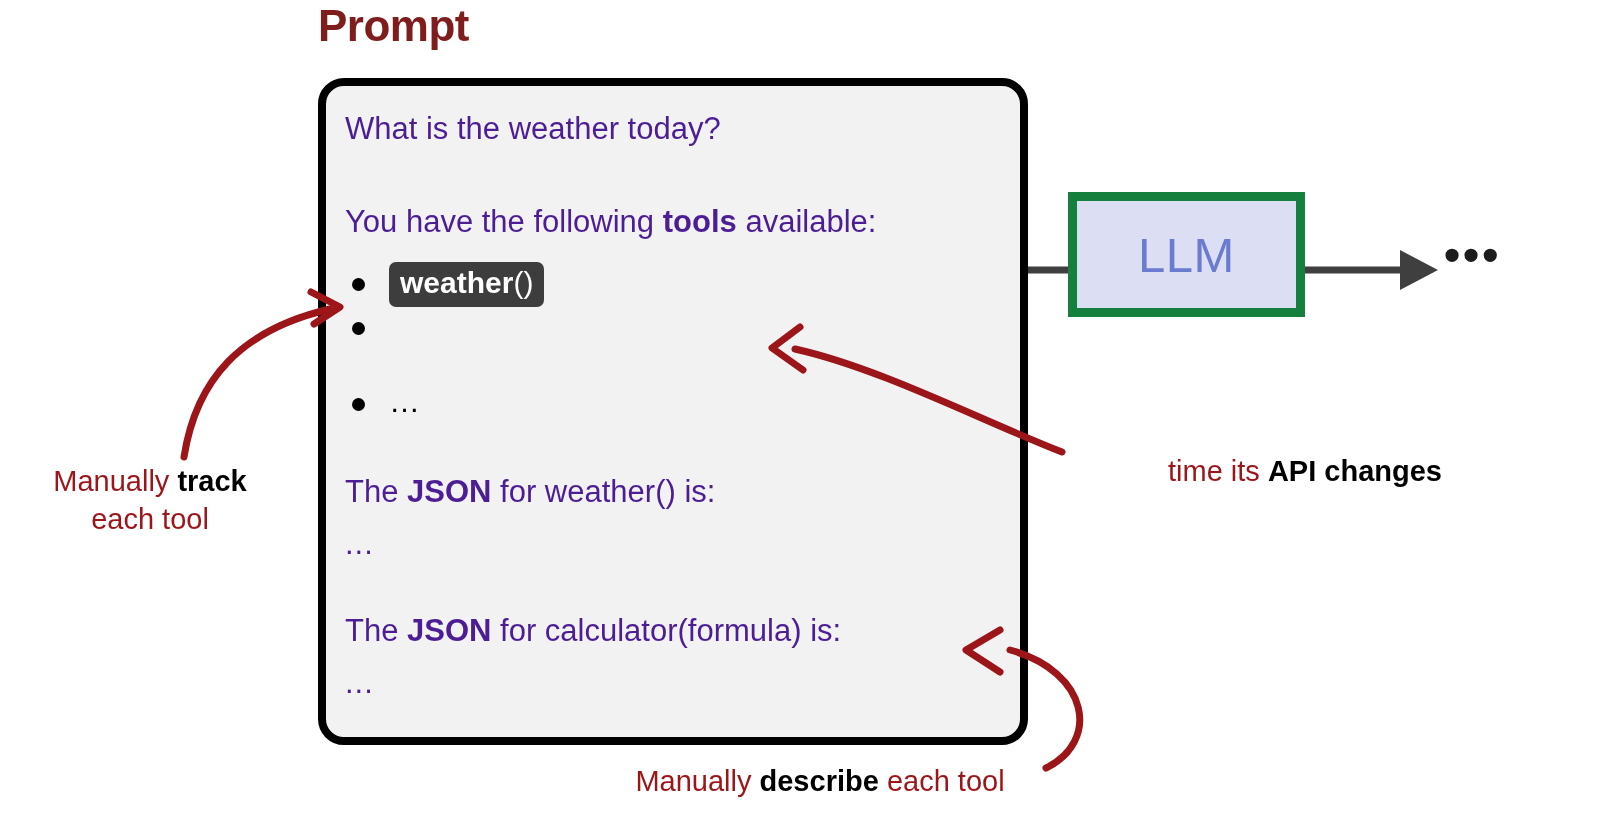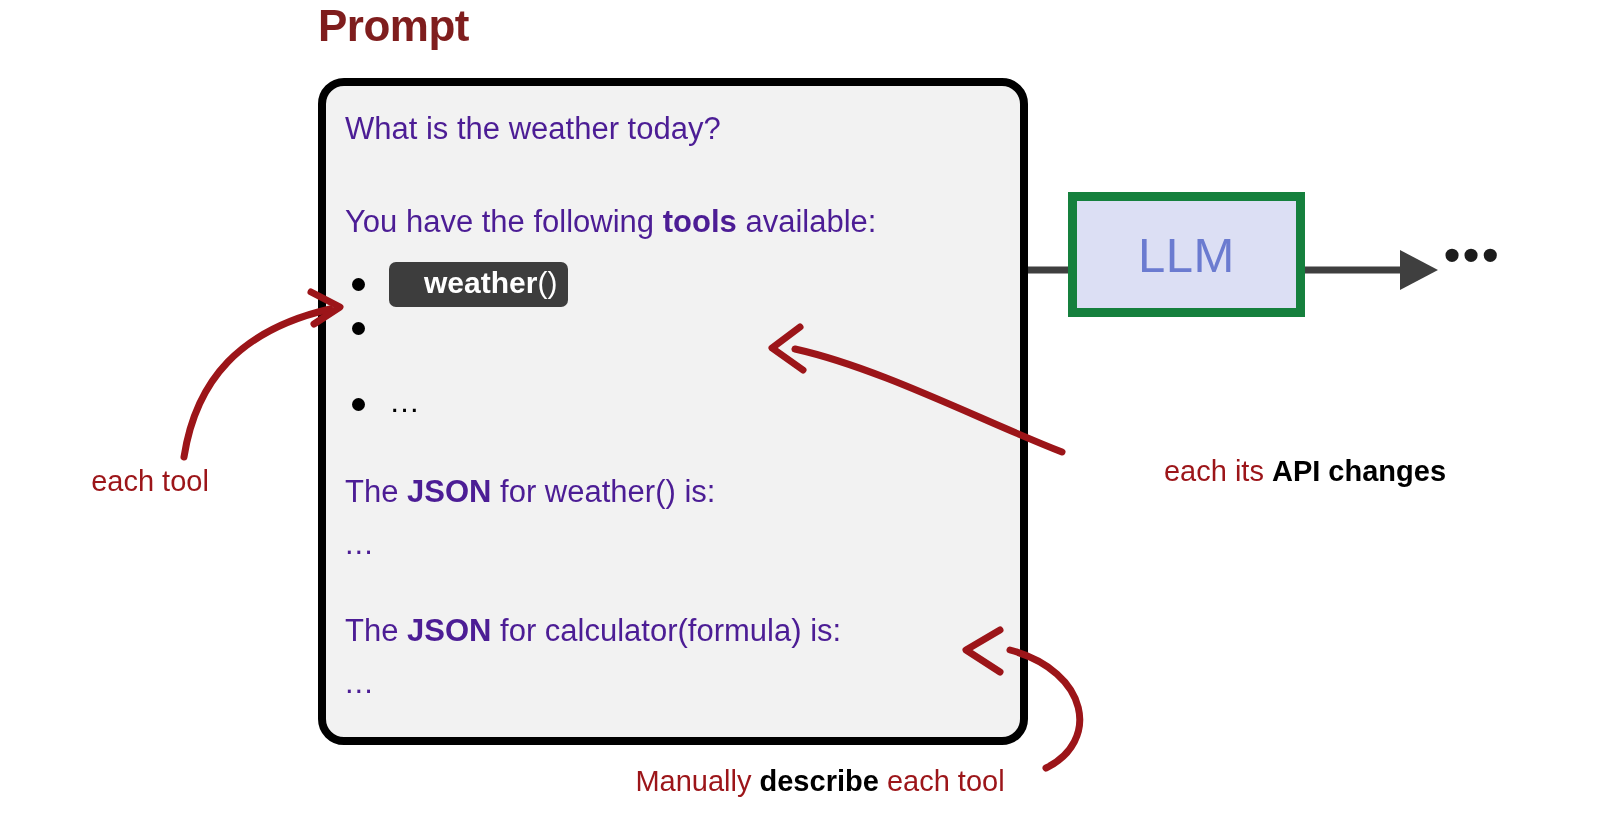--- a/index.html
+++ b/index.html
@@ -79,21 +79,21 @@
 
   .tool-chip {
     background: #3d3d3d;
     color: #ffffff;
     border-radius: 7px;
     padding: 4px 11px 7px 11px;
     font-size: 30px;
     line-height: 1.12;
     white-space: nowrap;
   }
-  .tool-chip b { font-weight: bold; margin-left: 24px; }
+  .tool-chip b { font-weight: bold; }
   .tool-chip .arg { font-weight: normal; }
 
   .tool-plain {
     font-size: 31px;
     color: #000000;
     letter-spacing: 1px;
     line-height: 1;
     padding-bottom: 6px;
   }
 
@@ -195,25 +195,26 @@
   <span>The </span><b>JSON</b><span> for calculator(formula) is:</span>
 </div>
 <div class="prompt-line" id="line-dots-2">...</div>
 
 <div id="llm-box">
   <span id="llm-label">LLM</span>
 </div>
 <div id="llm-dots">•••</div>
 
 <div class="annotation" id="ann-left">
+  <div><span>Manually </span><b>track</b><span></span></div>
   <div><span>each tool</span><b></b><span></span></div>
 </div>
 
 <div class="annotation" id="ann-right">
-  <div><span>each its </span><b>API changes</b><span></span></div>
+  <div><span>time its </span><b>API changes</b><span></span></div>
 </div>
 
 <div class="annotation" id="ann-bottom">
   <div><span>Manually </span><b>describe</b><span> each tool</span></div>
 </div>
 
 <svg id="overlay" viewBox="0 0 1624 828">
 
   <line x1="1028" y1="270" x2="1068" y2="270" stroke="#3f3f3f" stroke-width="7"></line>
 

